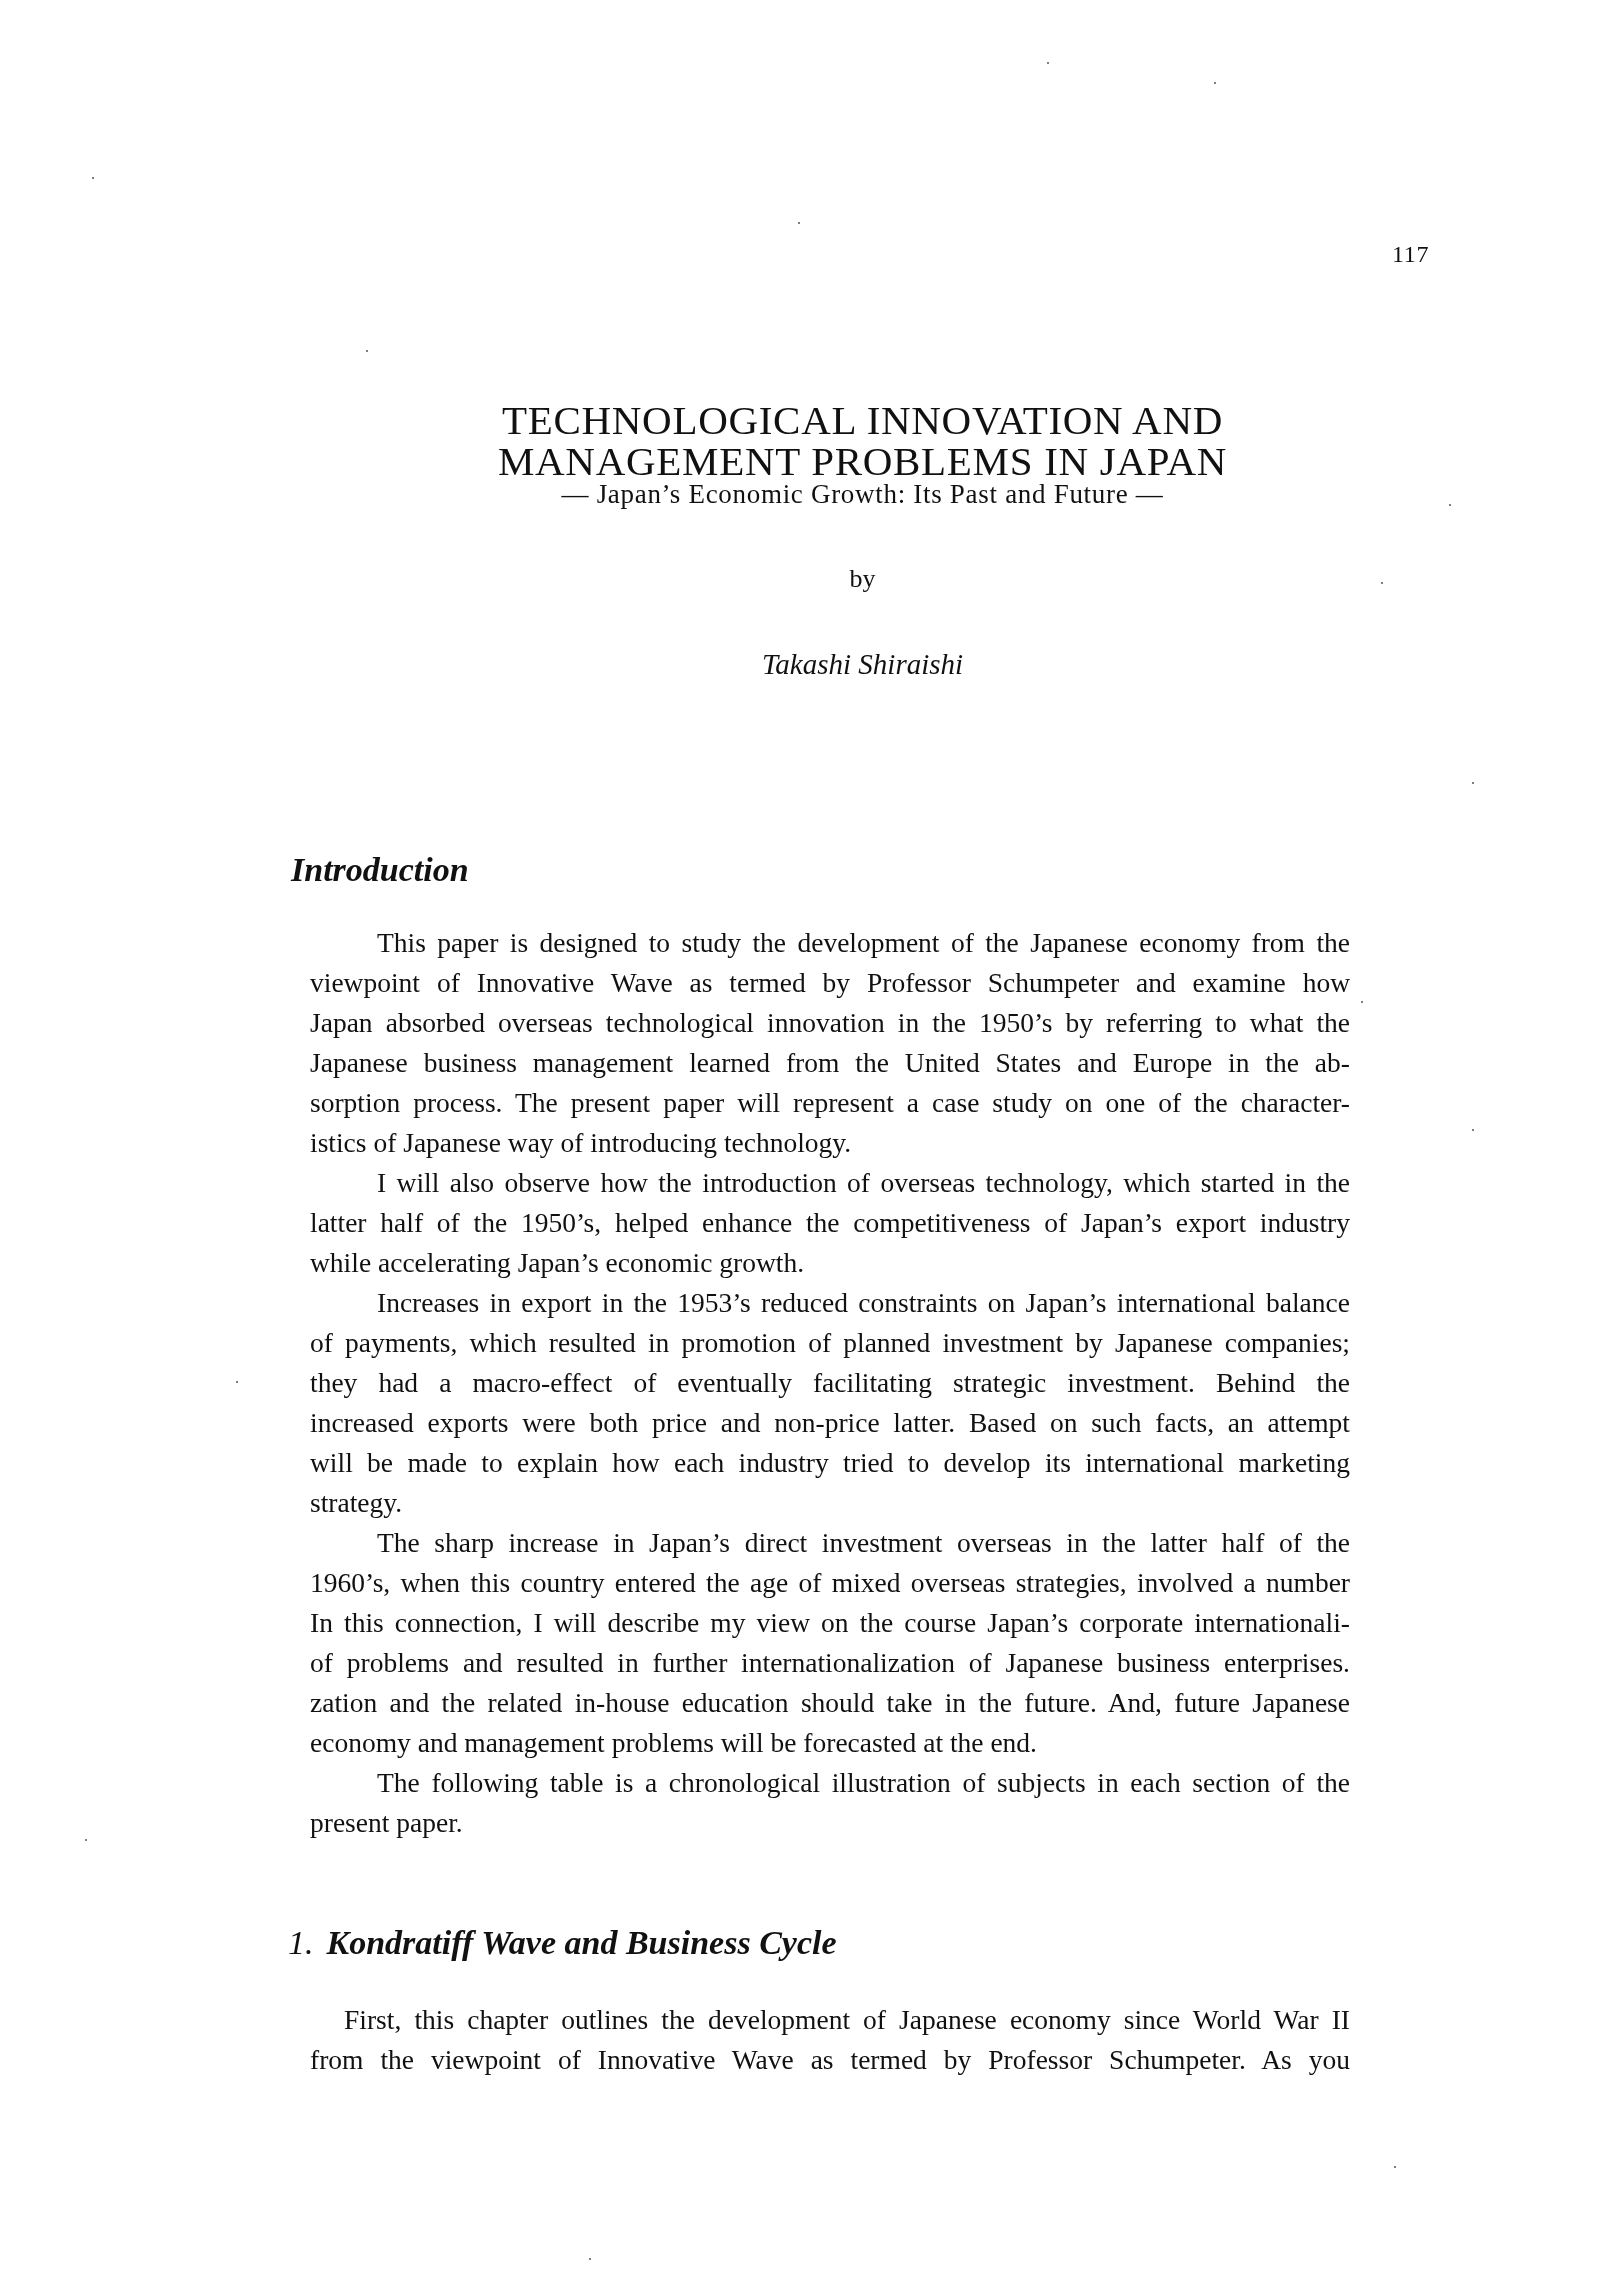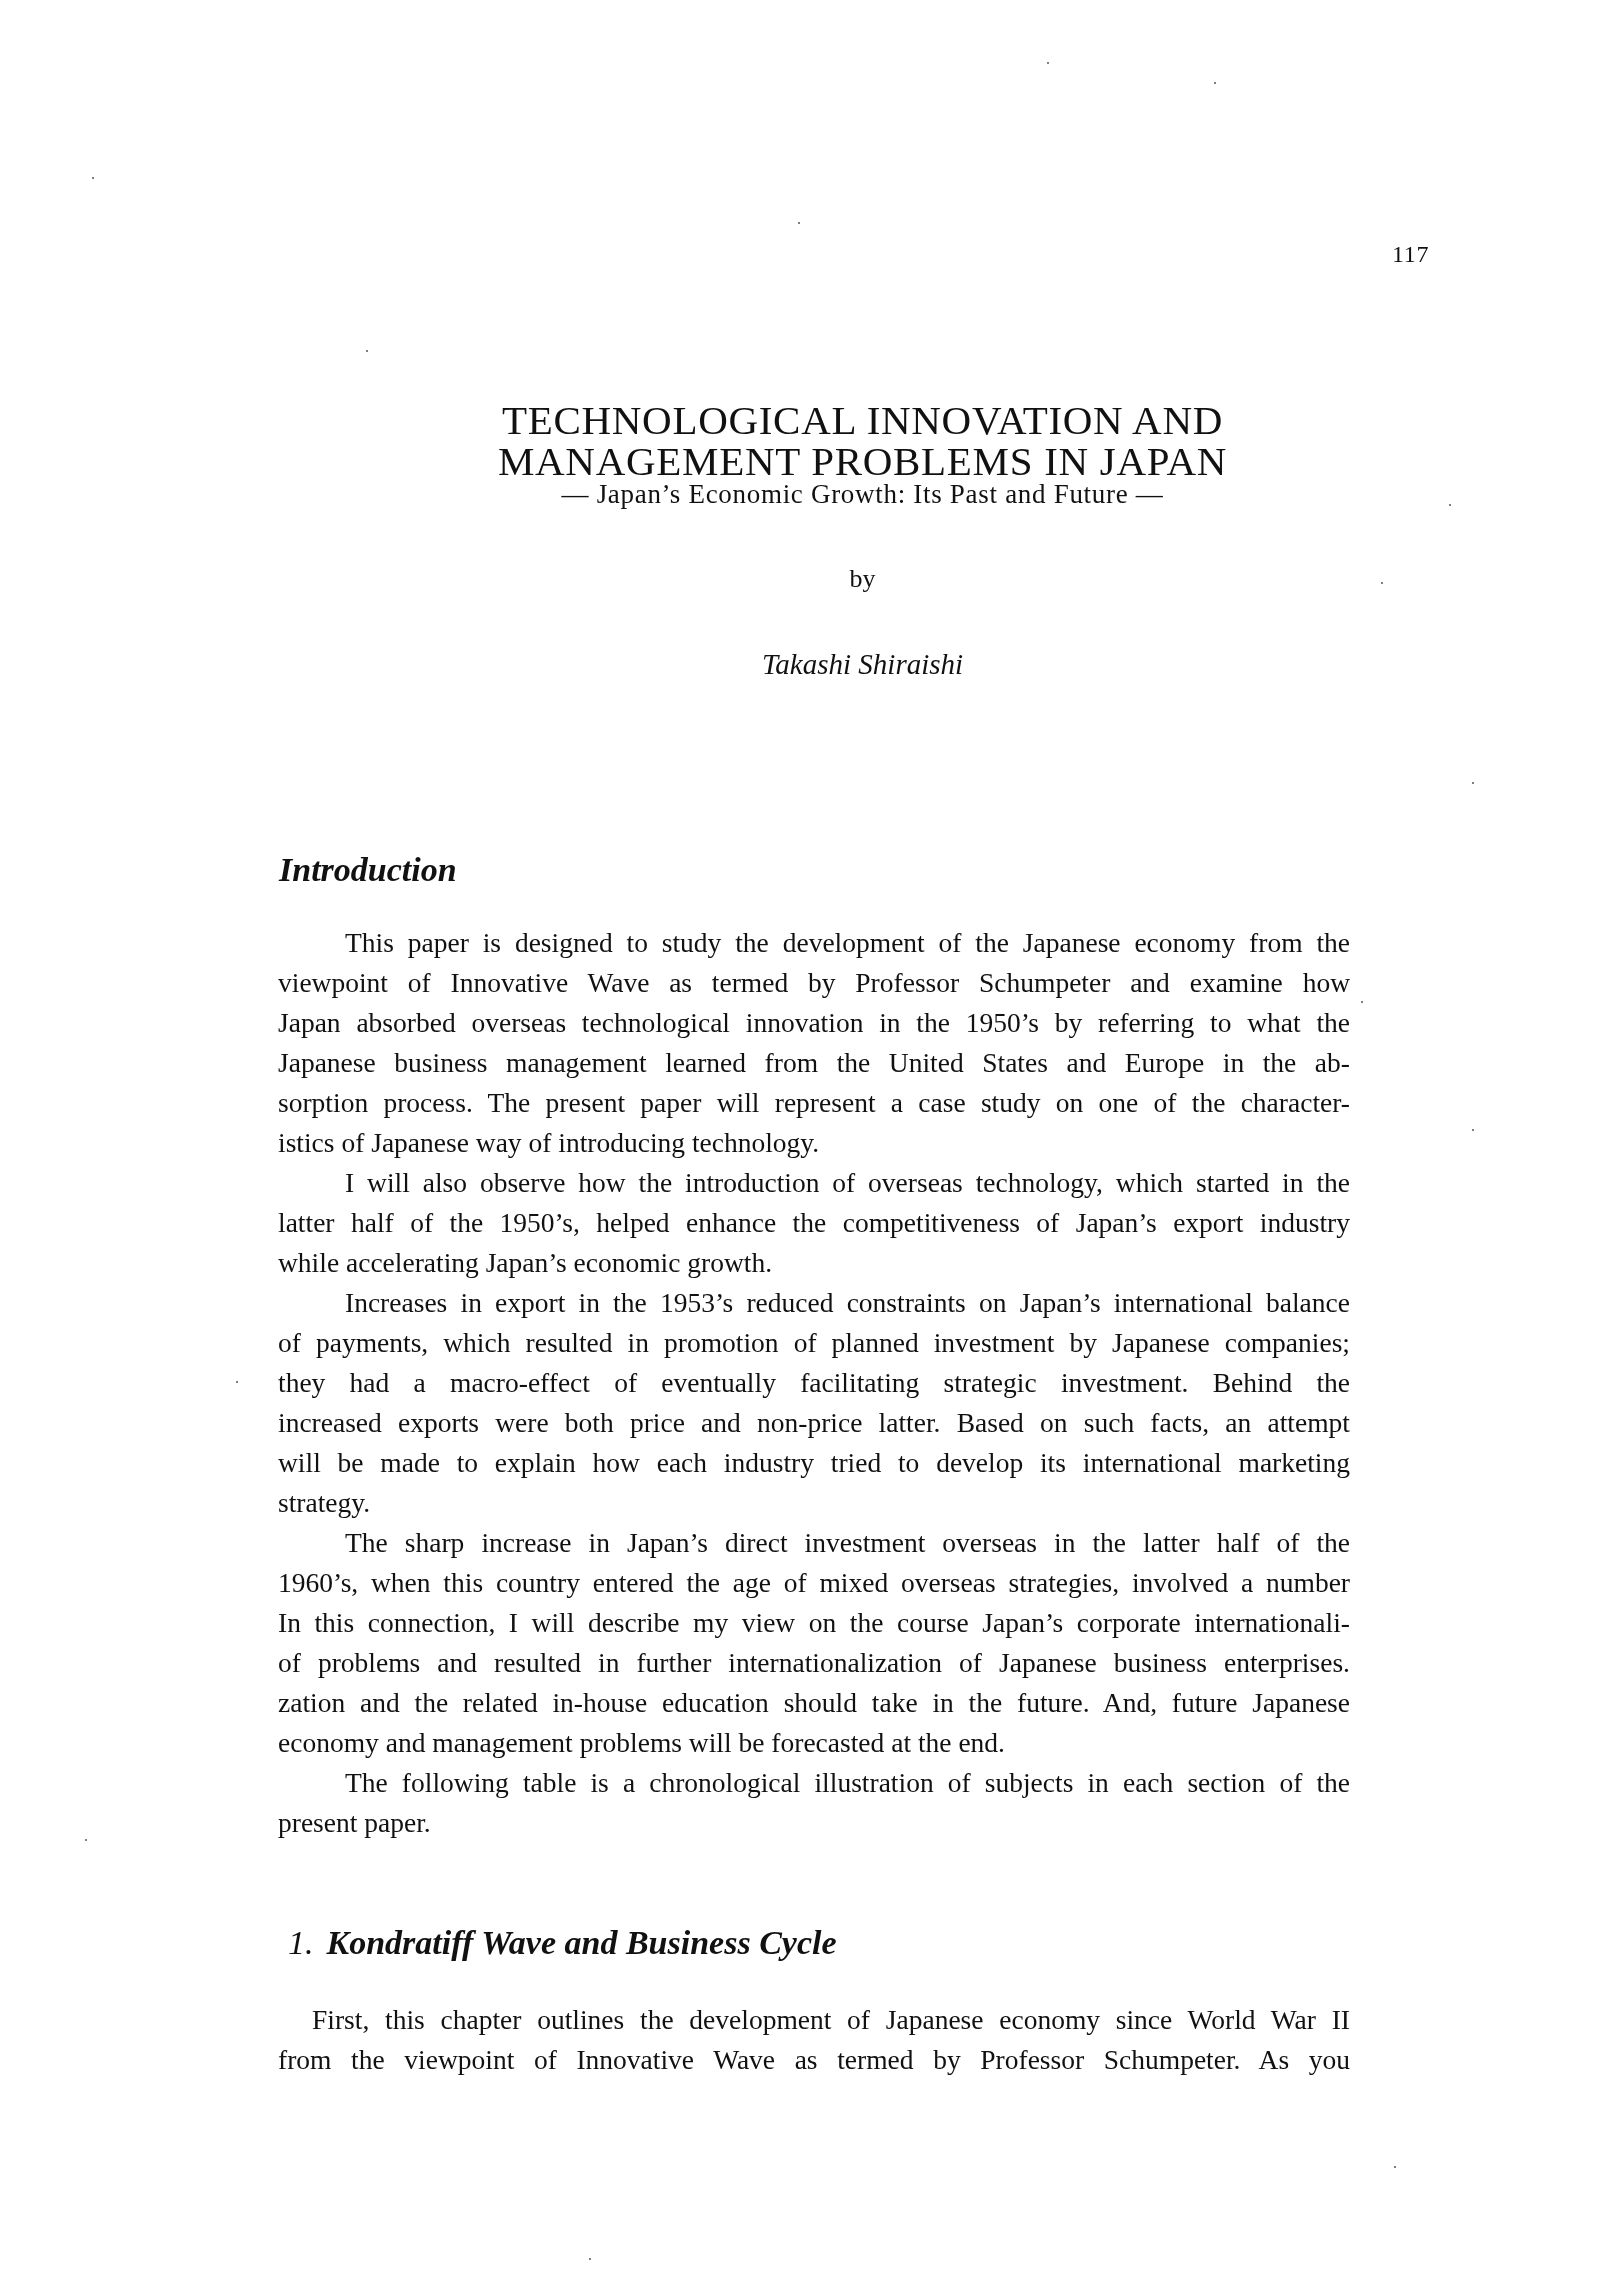--- a/index.html
+++ b/index.html
@@ -10,28 +10,29 @@
     }
     .abs { position: absolute; white-space: nowrap; }
     .page-number { left: 1392px; top: 241px; font-size: 24px; letter-spacing: 0.7px; }
     .title { left: 0; width: 1725px; text-align: center; font-size: 41px; line-height: 41px; letter-spacing: 0.7px; }
     .title.l1 { top: 400px; }
     .title.l2 { top: 441px; }
     .subtitle { left: 0; width: 1725px; text-align: center; top: 478px; font-size: 27px; line-height: 33px; letter-spacing: 0.7px; }
     .byline { left: 0; width: 1725px; text-align: center; top: 564px; font-size: 26px; }
     .author { left: 0; width: 1725px; text-align: center; top: 648px; font-size: 29px; font-style: italic; }
     .heading { font-style: italic; font-weight: bold; font-size: 34px; }
-    .intro-heading { left: 279px; top: 851px; }
+    .intro-heading { left: 291px; top: 851px; }
     .section-heading { left: 288px; top: 1924px; }
     .section-heading .num { display: inline-block; width: 30px; font-weight: normal; font-style: italic; }
     .body-block { position: absolute; left: 278px; width: 1072px; }
     .line {
       height: 40px; font-size: 27.5px; line-height: 40px;
       white-space: nowrap; text-align: justify; text-align-last: justify;
       transform-origin: left center;
+      margin-left: 32px;
     }
     .line.last { text-align-last: left; }
     .line.indent { padding-left: 67px; }
     .speck { position: absolute; width: 2px; height: 2px; background: #555; border-radius: 50%; }
   </style>
 </head>
 <body>
 
 <div class="abs page-number">117</div>
 

